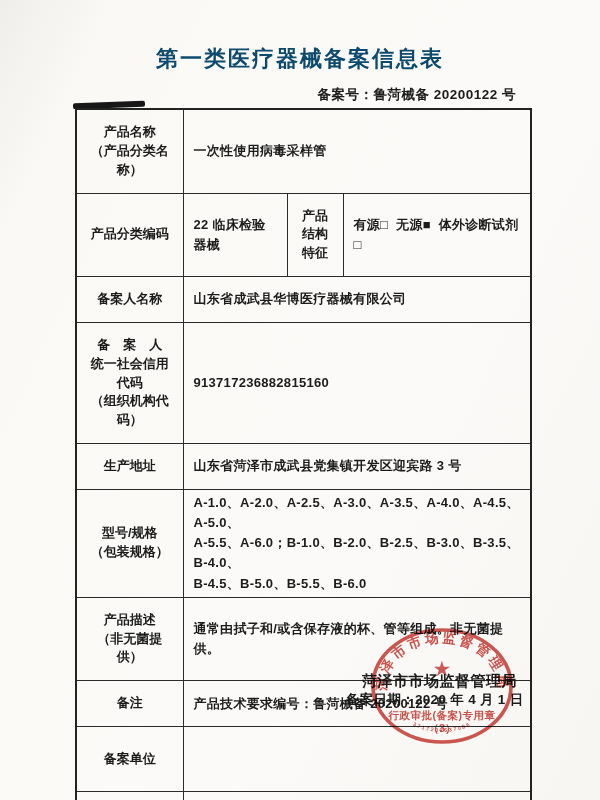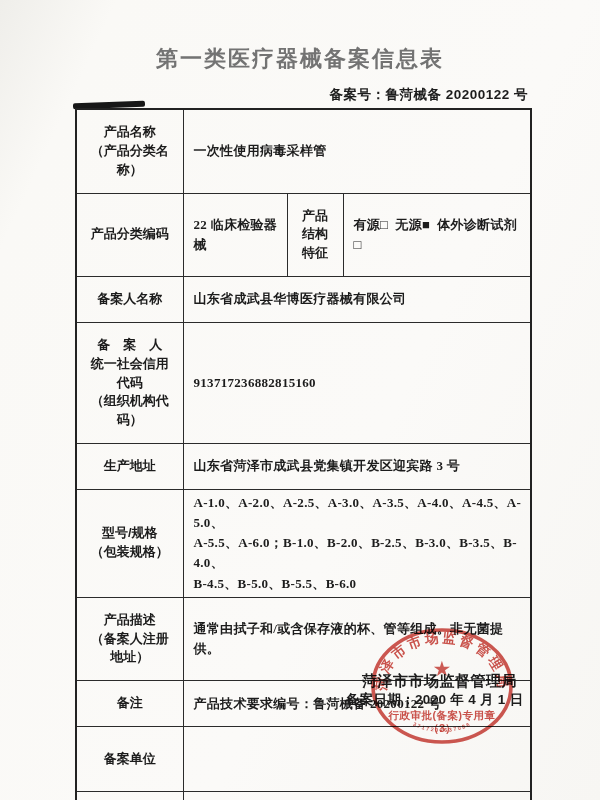--- a/index.html
+++ b/index.html
@@ -6,24 +6,24 @@
   body{
     width:600px;height:800px;
     font-family:"Liberation Sans","DejaVu Sans",sans-serif;
     color:#1c1c1c;
     background:linear-gradient(115deg,#efeeea 0%,#faf9f6 12%,#fbfaf8 60%,#f7f6f3 100%);
   }
   .page{position:relative;width:600px;height:800px;overflow:hidden;}
 
   .doc-title{
     position:absolute;top:44px;left:0;width:600px;
-    text-align:center;font-size:22px;font-weight:800;letter-spacing:2px;color:#737373;
+    text-align:center;font-size:22px;font-weight:800;letter-spacing:2px;color:#0c4a6e;
   }
   .filing-no{
-    position:absolute;top:86px;right:72px;
+    position:absolute;top:86px;right:84px;
     font-size:13.5px;font-weight:700;letter-spacing:.5px;
   }
 
   table.form{
     position:absolute;left:75px;top:108px;width:455px;
     border-collapse:collapse;table-layout:fixed;
     border:2px solid #222;
   }
   table.form td{
     border:1.6px solid #2b2b2b;
@@ -35,21 +35,20 @@
     white-space:pre-line;
     padding:13px;
     line-height:1.45;
   }
   td.val{
     font-weight:600;
     padding:3px 8px 3px 10px;
     white-space:pre-wrap;
     line-height:1.55;
     letter-spacing:.3px;
-    font-family:Liberation Serif, serif;
   }
 
   .scan-artifact{
     position:absolute;left:73px;top:102px;width:72px;height:6px;
     background:#171717;border-radius:2px;transform:rotate(-2deg);
   }
 
   .agency-line{
     position:absolute;left:362px;top:672px;
     font-size:15px;font-weight:700;letter-spacing:.5px;z-index:2;
@@ -108,21 +107,21 @@
     </tr>
     <tr style="height:85px">
       <td class="lbl">型号/规格
 （包装规格）</td>
       <td class="val" colspan="3">A-1.0、A-2.0、A-2.5、A-3.0、A-3.5、A-4.0、A-4.5、A-5.0、
 A-5.5、A-6.0；B-1.0、B-2.0、B-2.5、B-3.0、B-3.5、B-4.0、
 B-4.5、B-5.0、B-5.5、B-6.0</td>
     </tr>
     <tr style="height:62px">
       <td class="lbl">产品描述
-（备案人注册地址）</td>
+（非无菌提供）</td>
       <td class="val" colspan="3">通常由拭子和/或含保存液的杯、管等组成。非无菌提供。</td>
     </tr>
     <tr style="height:43px">
       <td class="lbl">备注</td>
       <td class="val" colspan="3">产品技术要求编号：鲁菏械备 20200122 号</td>
     </tr>
     <tr style="height:65px">
       <td class="lbl">备案单位</td>
       <td class="val" colspan="3"></td>
     </tr>

